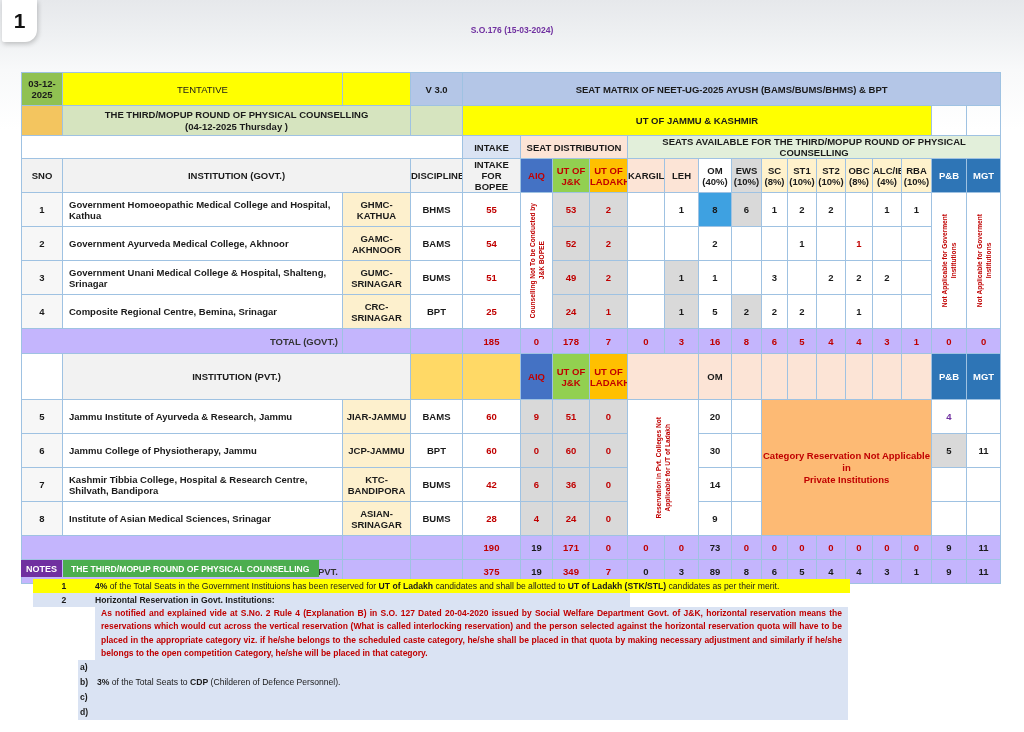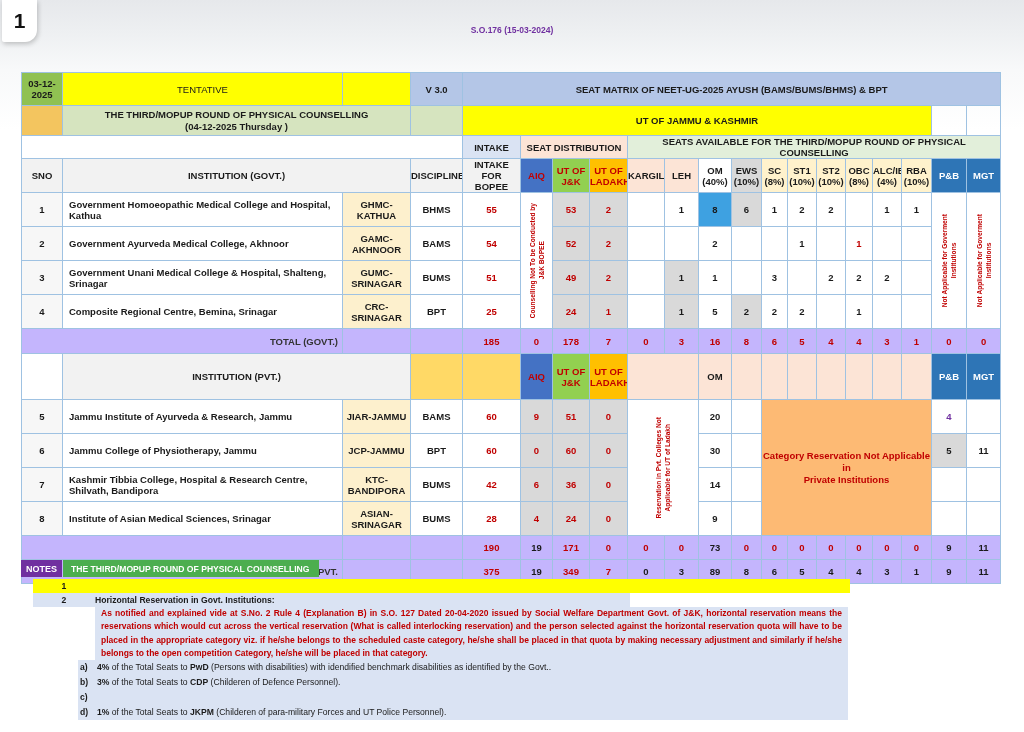--- a/index.html
+++ b/index.html
@@ -406,35 +406,34 @@
         <td class="num">11</td>
       </tr>
     </tbody>
 </table>
 
 <div class="notesPurple">NOTES</div>
 <div class="notesGreen">THE THIRD/MOPUP ROUND OF PHYSICAL COUNSELLING</div>
 
 <div class="noteRow noteYellow">
   <span class="noteNum">1</span>
+  <span id="note1-text"><b>4%</b><span> of the Total Seats in the Government Instituions has been reserved for </span><b>UT of Ladakh</b><span> candidates and shall be allotted to </span><b>UT of Ladakh (STK/STL)</b><span> candidates as per their merit.</span></span>
 </div>
 <div class="noteRow noteHead2">
   <span class="noteNum">2</span>
   <span id="note2-head"><b>Horizontal Reservation in Govt. Institutions:</b></span>
 </div>
 <div class="notePara">As notified and explained vide at S.No. 2 Rule 4 (Explanation B) in S.O. 127 Dated 20-04-2020 issued by Social Welfare Department Govt. of J&amp;K, horizontal reservation means the reservations which would cut across the vertical reservation (What is called interlocking reservation) and the person selected against the horizontal reservation quota will have to be placed in the appropriate category viz. if he/she belongs to the scheduled caste category, he/she shall be placed in that quota by making necessary adjustment and similarly if he/she belongs to the open competition Category, he/she will be placed in that category.</div>
 <div id="note-items">
     <div class="noteRow noteItem" style="top: 660px;">
       <span class="noteItemLabel">a)</span>
-      <span><b>4%</b><span> of the Total Seats  to </span><b>PwD</b><span> (Persons with disabilities) with idendified benchmark disabilities as identified by the Govt..</span></span>
     </div>
     <div class="noteRow noteItem" style="top: 675px;">
       <span class="noteItemLabel">b)</span>
       <span><b>3%</b><span> of the Total Seats to </span><b>CDP</b><span> (Childeren of Defence Personnel).</span></span>
     </div>
     <div class="noteRow noteItem" style="top: 690px;">
       <span class="noteItemLabel">c)</span>
     </div>
     <div class="noteRow noteItem" style="top: 705px;">
       <span class="noteItemLabel">d)</span>
-      <span><b>1%</b><span> of the Total Seats to </span><b>JKPM</b><span> (Childeren of para-military Forces and UT Police Personnel).</span></span>
     </div>
   </div>
 
 </body></html>

